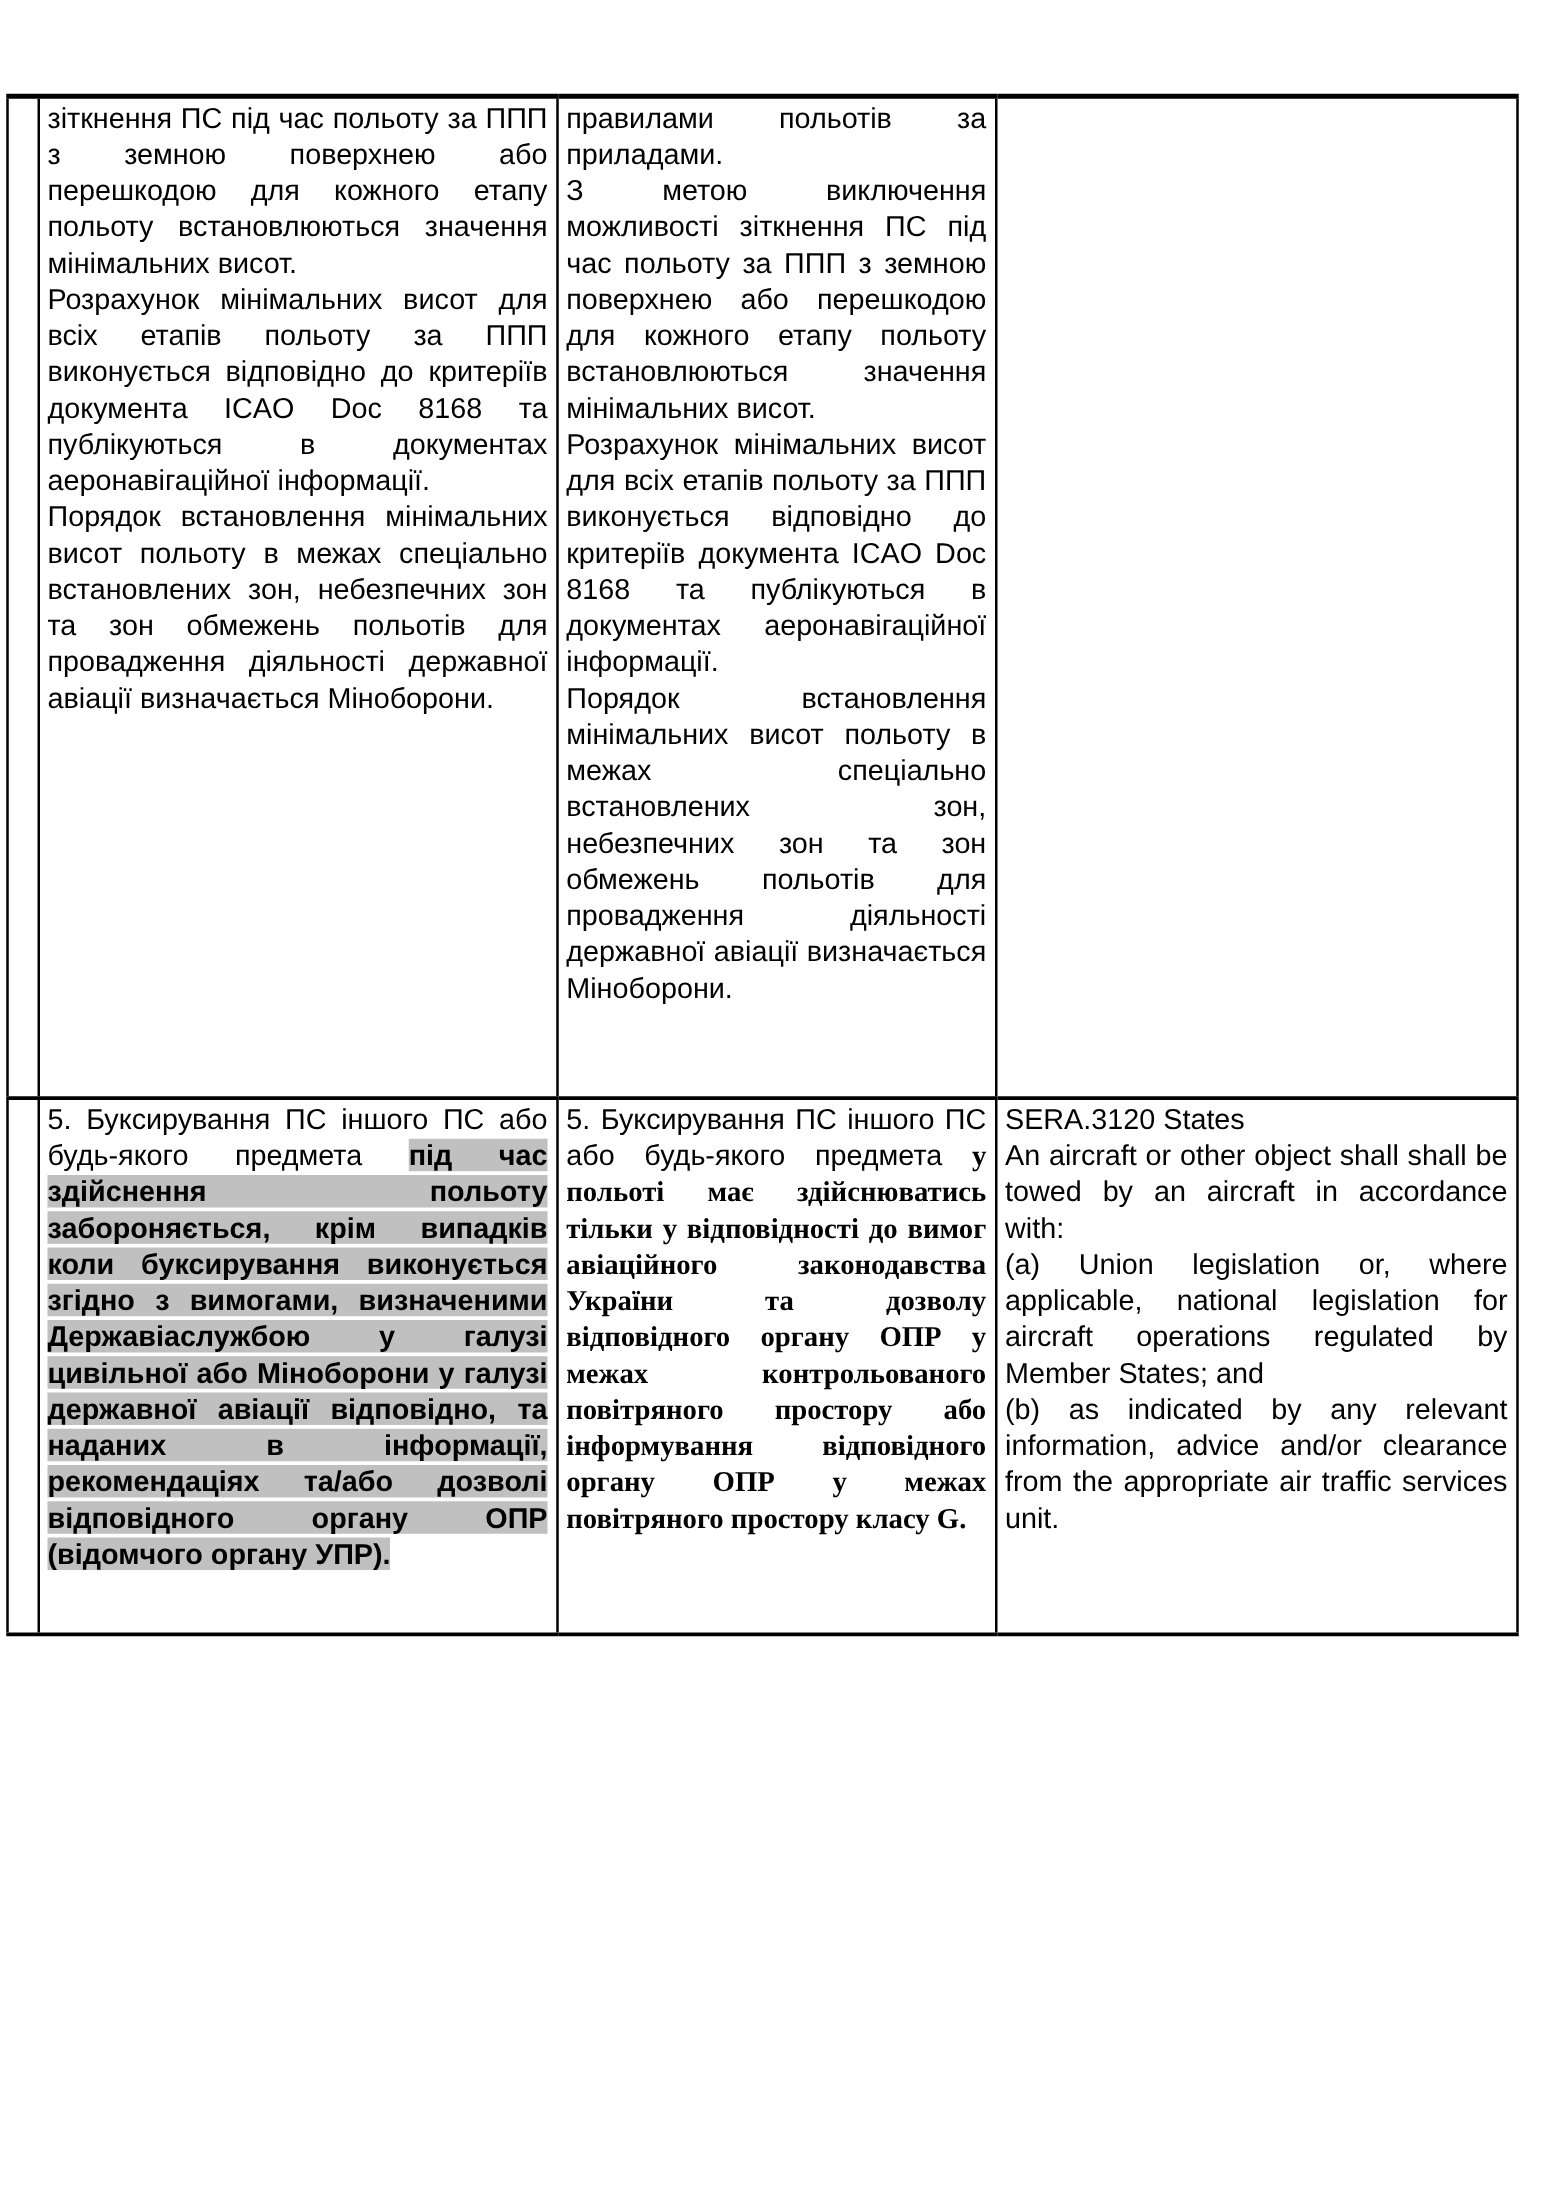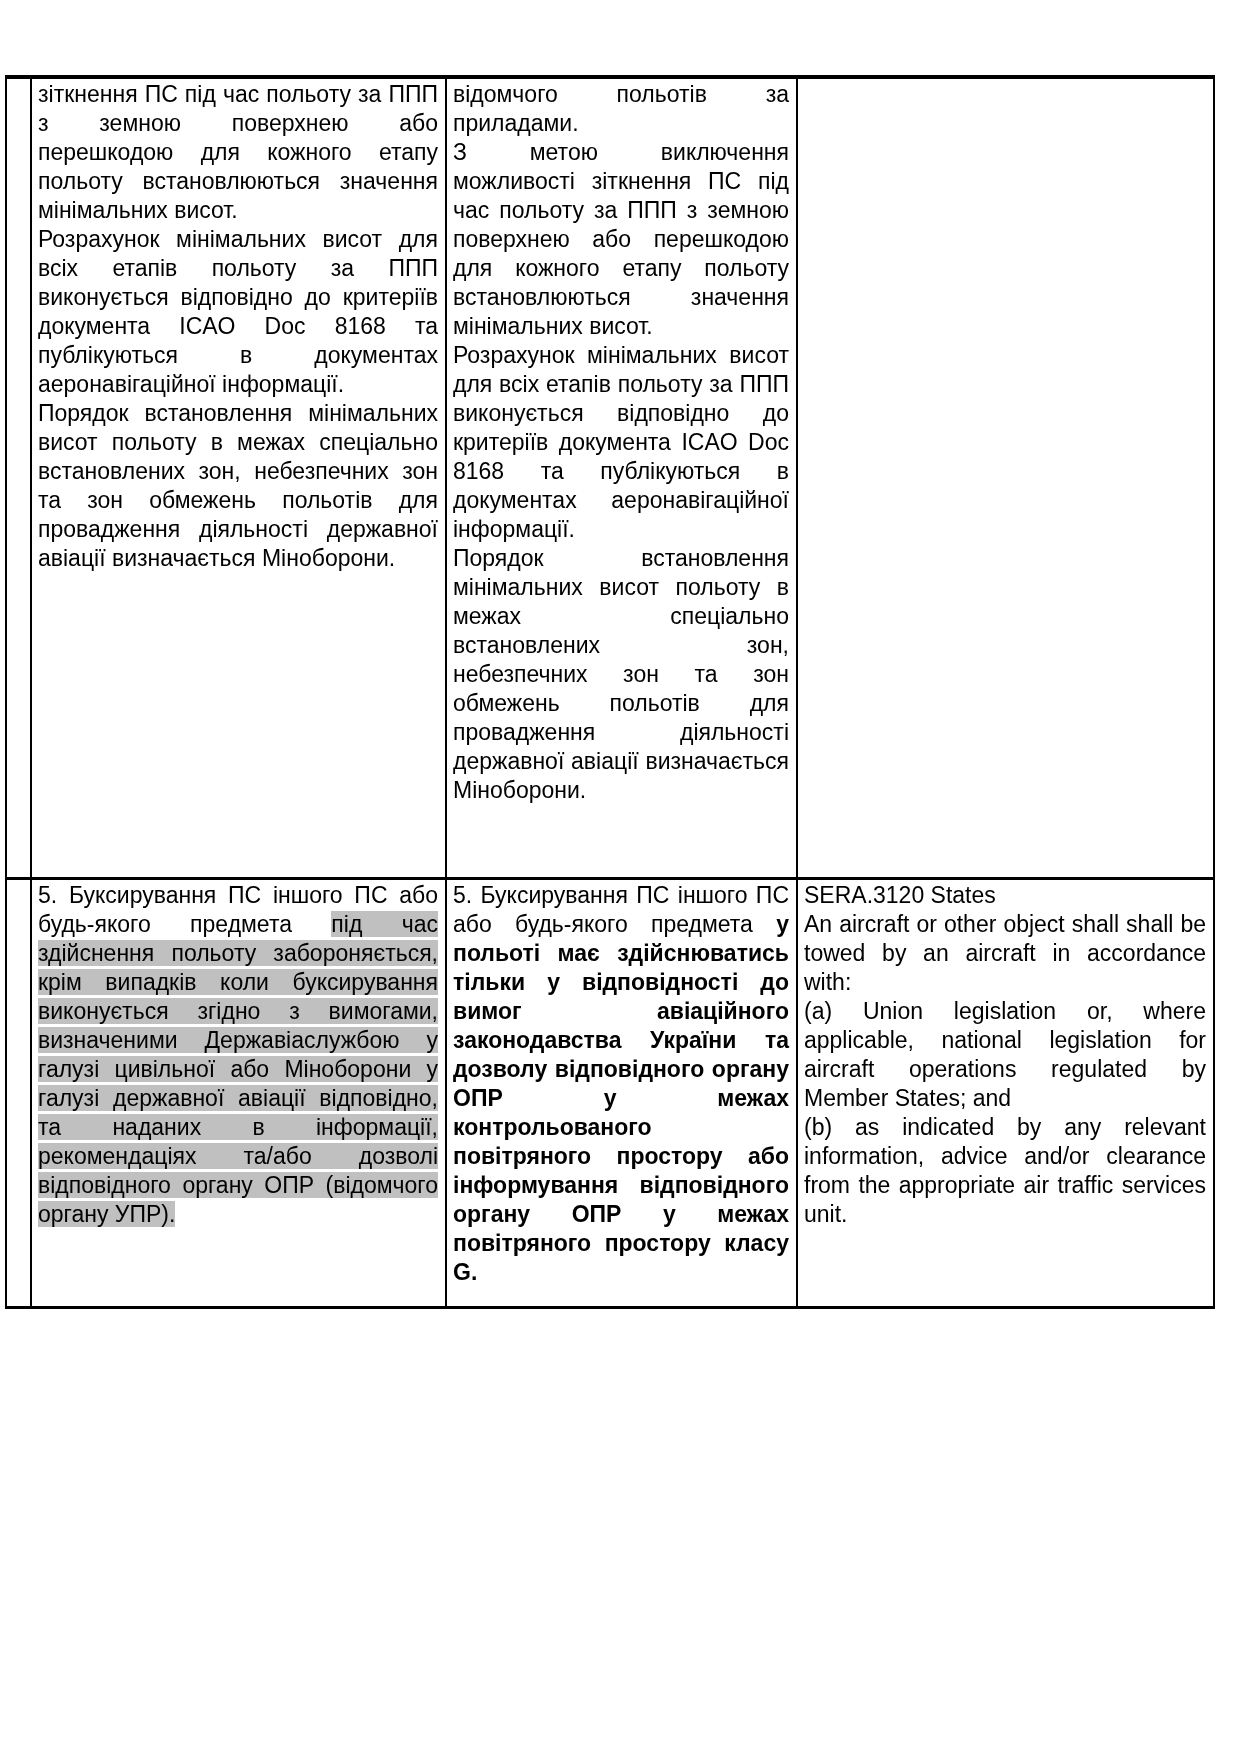--- a/index.html
+++ b/index.html
@@ -40,22 +40,22 @@
     height: 801px;
   }
   tr.row-towing td {
     border-bottom: 3px solid var(--color-border, #000000);
     height: 429px;
   }
   td p {
     margin: 0;
     text-align: justify;
   }
-  .seg-hl { background: var(--color-highlight, #c0c0c0); }
-  .seg-b { font-weight: bold; }
+  .seg-hl { background: var(--color-highlight, #c0c0c0); font-weight: bold; }
+  .seg-b { font-weight: bold; font-family: Liberation Serif, serif; }
 </style>
 </head>
 <body>
 
 <div class="page">
   <table class="comparison">
     <colgroup>
       <col style="width:25px">
       <col style="width:415px">
       <col style="width:351px">
@@ -66,21 +66,21 @@
         <tr class="row-continuation">
       <td><span></span></td>
 
       <td>
         <p><span>зіткнення ПС під час польоту за ППП з земною поверхнею або перешкодою для кожного етапу польоту встановлюються значення мінімальних висот.</span></p>
         <p><span>Розрахунок мінімальних висот для всіх етапів польоту за ППП виконується відповідно до критеріїв документа ICAO Doc 8168 та публікуються в документах аеронавігаційної інформації.</span></p>
         <p><span>Порядок встановлення мінімальних висот польоту в межах спеціально встановлених зон, небезпечних зон та зон обмежень польотів для провадження діяльності державної авіації визначається Міноборони.</span></p>
       </td>
 
       <td>
-        <p><span>відомчого польотів за приладами.</span></p>
+        <p><span>правилами польотів за приладами.</span></p>
         <p><span>З метою виключення можливості зіткнення ПС під час польоту за ППП з земною поверхнею або перешкодою для кожного етапу польоту встановлюються значення мінімальних висот.</span></p>
         <p><span>Розрахунок мінімальних висот для всіх етапів польоту за ППП виконується відповідно до критеріїв документа ICAO Doc 8168 та публікуються в документах аеронавігаційної інформації.</span></p>
         <p><span>Порядок встановлення мінімальних висот польоту в межах спеціально встановлених зон, небезпечних зон та зон обмежень польотів для провадження діяльності державної авіації визначається Міноборони.</span></p>
       </td>
 
       <td></td>
     </tr>
 
     <tr class="row-towing">
       <td><span></span></td>

